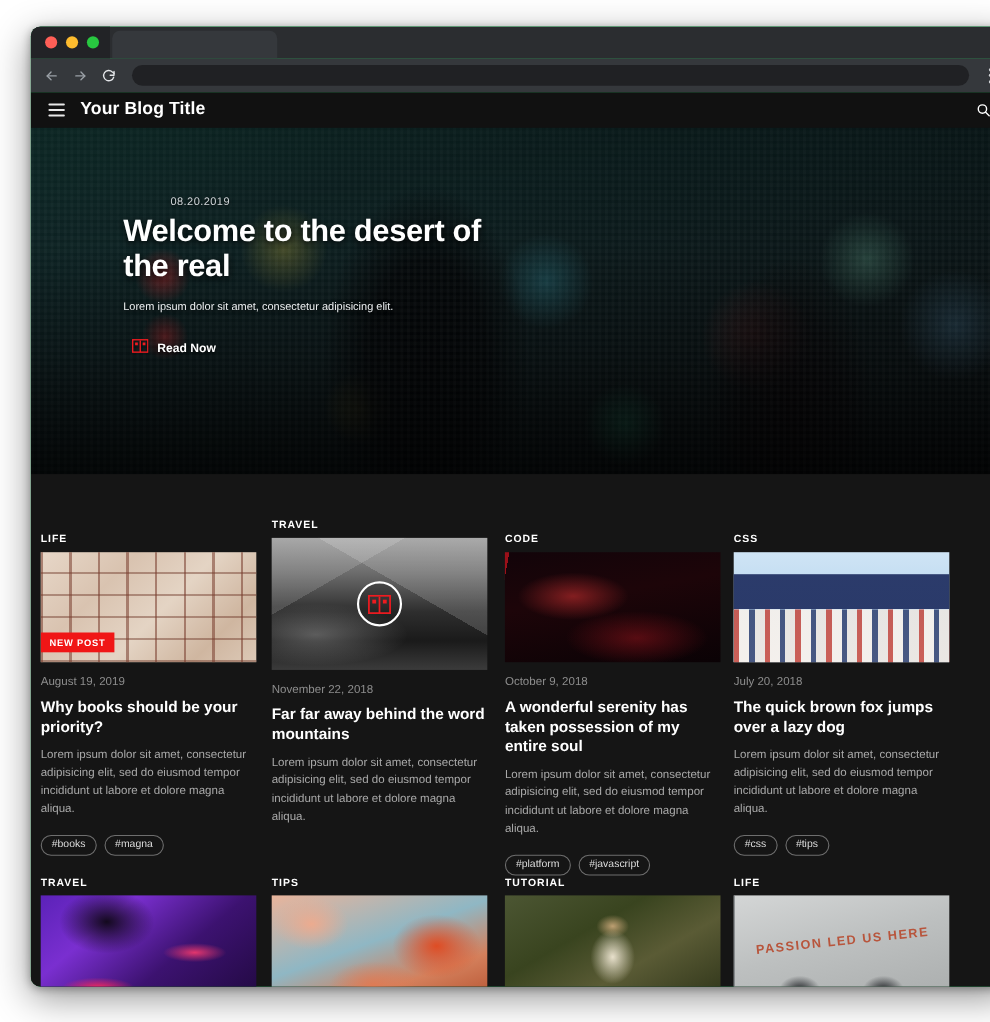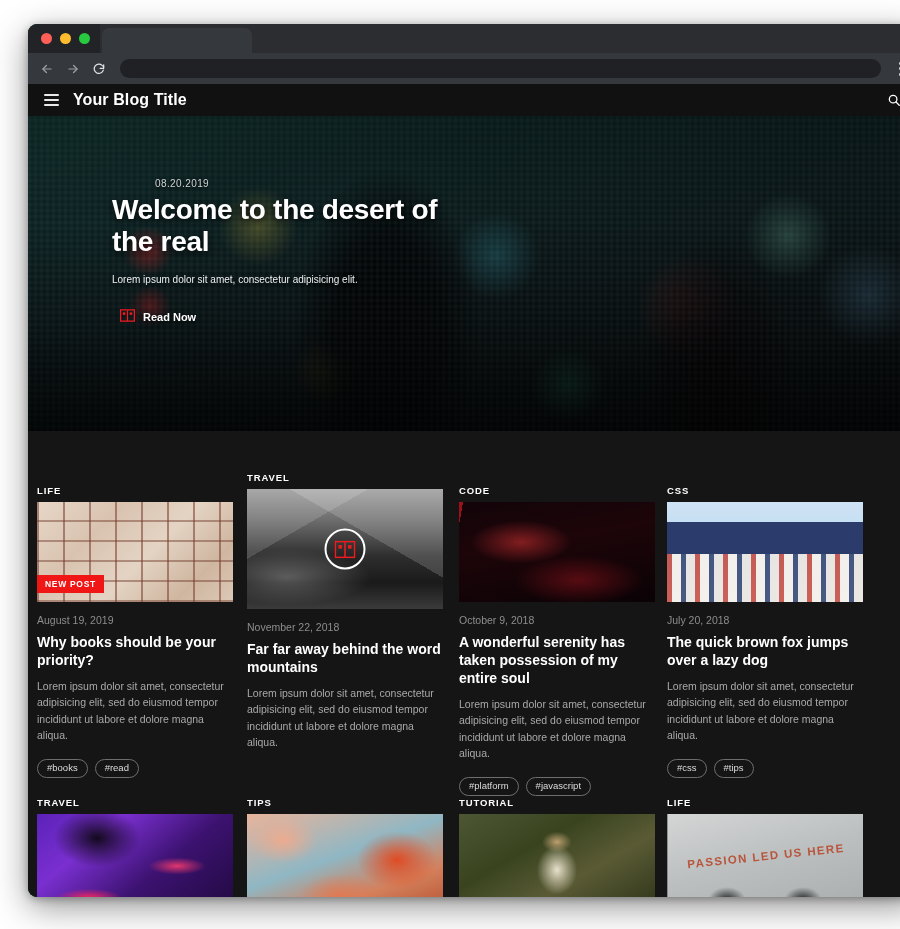--- a/index.html
+++ b/index.html
@@ -470,21 +470,21 @@
         <div class="card" style="left:9px; top:54px;">
           <div class="cat">LIFE</div>
           <div class="thumb img-books">
             <div class="badge-new">NEW POST</div>
           </div>
           <div class="date">August 19, 2019</div>
           <div class="title">Why books should be your priority?</div>
           <div class="excerpt">Lorem ipsum dolor sit amet, consectetur adipisicing elit, sed do eiusmod tempor incididunt ut labore et dolore magna aliqua.</div>
           <div class="tags">
             <span class="tag">#books</span>
-            <span class="tag">#read</span>
+            <span class="tag">#magna</span>
           </div>
         </div>
 
         <div class="card" style="left:219px; top:41px;">
           <div class="cat">TRAVEL</div>
           <div class="thumb tall img-mountain">
             <div class="play-ring">
               <svg width="21" height="18" viewBox="0 0 24 20" fill="none" stroke="#ee1b20" stroke-width="1.8">
                 <rect x="1" y="1" width="22" height="18"></rect>
                 <line x1="12" y1="2" x2="12" y2="19"></line>

